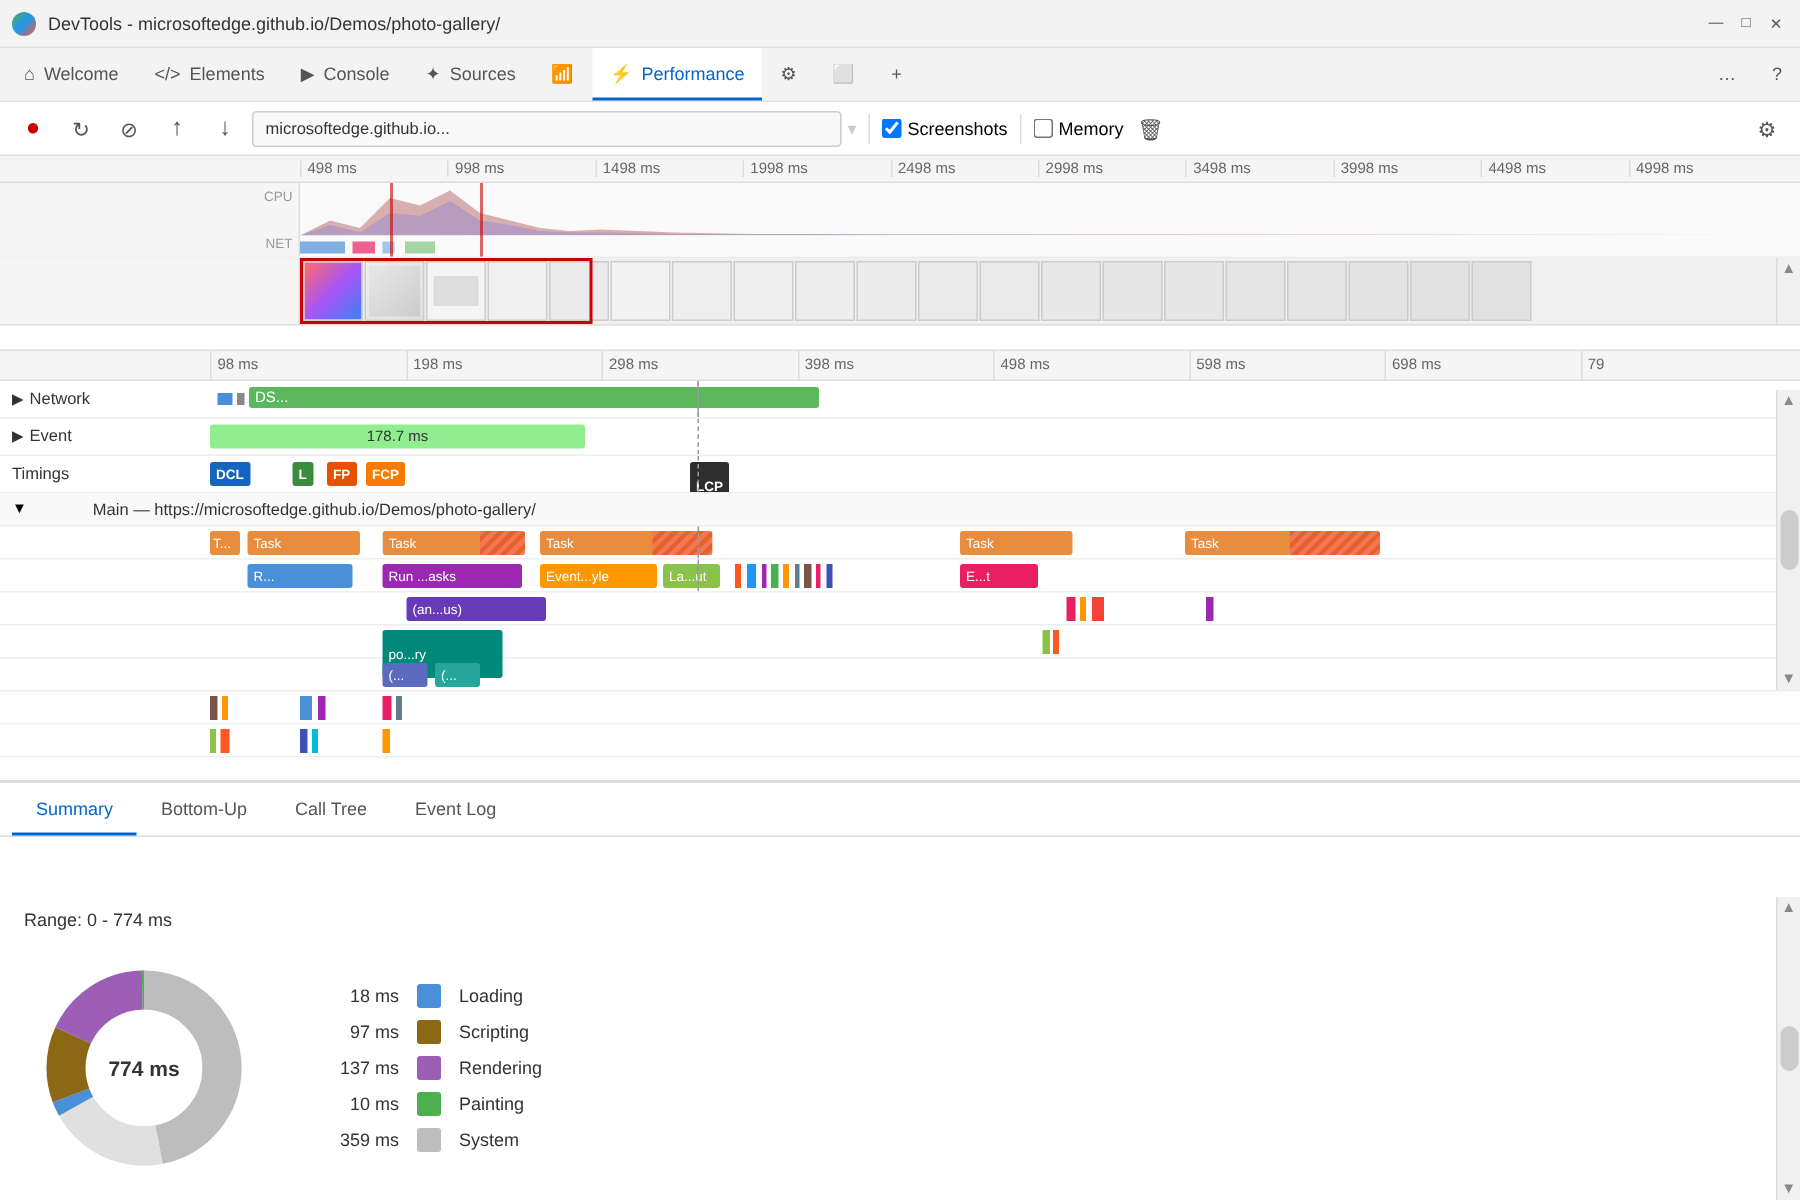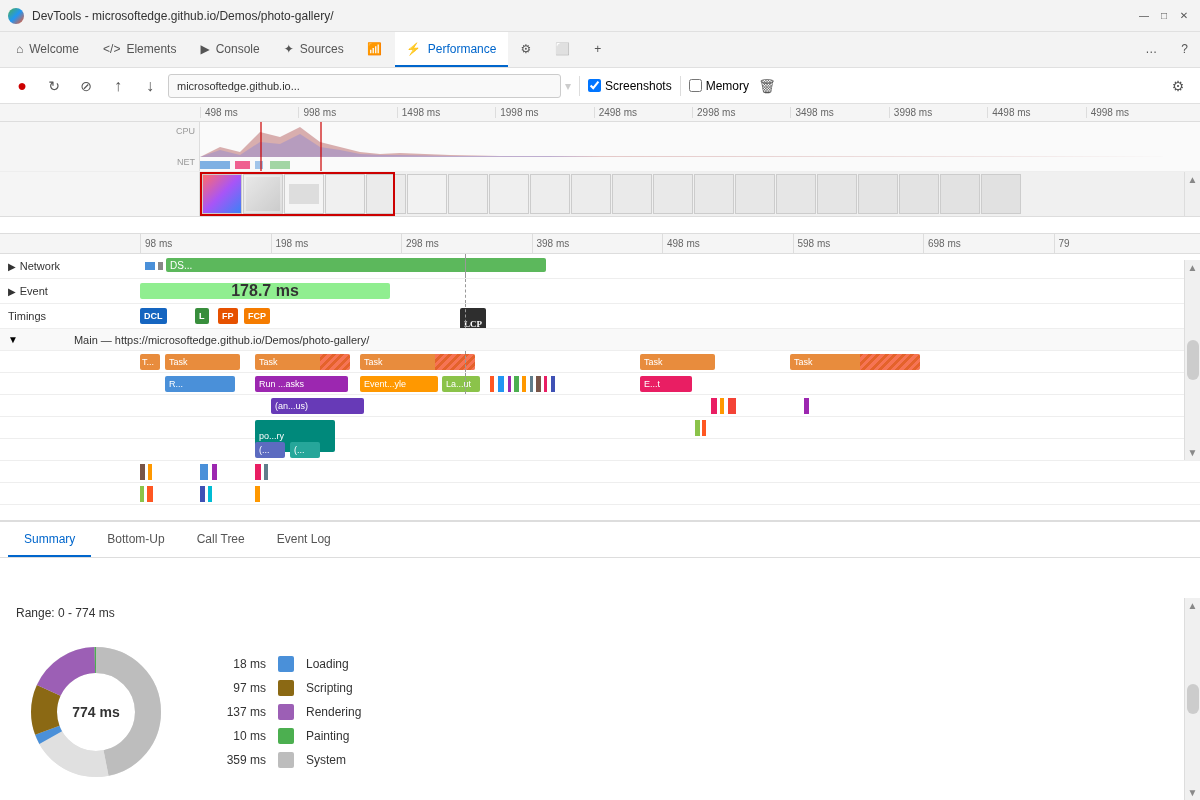--- a/index.html
+++ b/index.html
@@ -431,44 +431,44 @@
           <div style="position:absolute;left:325px;top:0;width:1px;height:100%;background:#999;border-left:1px dashed #999;"></div>
         </div>
       </div>
 
       <div class="track" style="height:25px;">
         <div class="track-label">
           <span class="chevron">▶</span>
           <span>Event</span>
         </div>
         <div class="track-content" style="position:relative;">
-          <div style="position:absolute;left:0;top:4px;width:250px;height:16px;background:#90EE90;border-radius:2px;display:flex;align-items:center;justify-content:center;font-size:16px;color:#333;font-weight:bold;">178.7 ms</div>
+          <div style="position:absolute;left:0;top:4px;width:250px;height:16px;background:#90EE90;border-radius:2px;display:flex;align-items:center;justify-content:center;font-size:10px;color:#333;">178.7 ms</div>
 
           <div style="position:absolute;left:325px;top:0;width:1px;height:100%;border-left:1px dashed #999;"></div>
         </div>
       </div>
 
       <div class="track" style="height:25px;">
         <div class="track-label">
           <span>Timings</span>
         </div>
         <div class="track-content" style="position:relative;">
           <div style="position:absolute;left:0;top:4px;padding:0 4px;height:16px;background:#1565C0;border-radius:2px;display:flex;align-items:center;font-size:9px;color:white;font-weight:bold;">DCL</div>
           <div style="position:absolute;left:55px;top:4px;padding:0 4px;height:16px;background:#388E3C;border-radius:2px;display:flex;align-items:center;font-size:9px;color:white;font-weight:bold;">L</div>
           <div style="position:absolute;left:78px;top:4px;padding:0 4px;height:16px;background:#E65100;border-radius:2px;display:flex;align-items:center;font-size:9px;color:white;font-weight:bold;">FP</div>
           <div style="position:absolute;left:104px;top:4px;padding:0 4px;height:16px;background:#F57C00;border-radius:2px;display:flex;align-items:center;font-size:9px;color:white;font-weight:bold;">FCP</div>
-          <div style="position:absolute;left:320px;top:4px;padding:16px 4px;height:16px;background:#2E2E2E;border-radius:2px;display:flex;align-items:center;font-size:9px;color:white;font-weight:bold;font-family:Liberation Serif, serif;">LCP</div>
+          <div style="position:absolute;left:320px;top:4px;padding:16px 4px;height:16px;background:#2E2E2E;border-radius:2px;display:flex;align-items:center;font-size:9px;color:white;font-weight:bold;">LCP</div>
 
           <div style="position:absolute;left:325px;top:0;width:1px;height:100%;border-left:1px dashed #999;"></div>
         </div>
       </div>
 
       <div style="height:22px;background:#f9f9f9;border-bottom:1px solid #eee;display:flex;align-items:center;padding-left:8px;">
         <span class="chevron">▼</span>
-        <span style="margin-left:12px;font-size:11px;color:#333;padding-left:44px;">Main — https://microsoftedge.github.io/Demos/photo-gallery/</span>
+        <span style="margin-left:0;font-size:11px;color:#333;padding-left:44px;">Main — https://microsoftedge.github.io/Demos/photo-gallery/</span>
       </div>
 
       <div style="height:22px;border-bottom:1px solid #eee;position:relative;">
         <div style="margin-left:140px;height:100%;position:relative;">
 
           <div style="position:absolute;left:0;top:3px;width:20px;height:16px;background:#e88c3d;border-radius:2px;display:flex;align-items:center;padding:0 2px;font-size:9px;color:white;overflow:hidden;">T...</div>
 
           <div style="position:absolute;left:25px;top:3px;width:75px;height:16px;background:#e88c3d;border-radius:2px;display:flex;align-items:center;padding:0 4px;font-size:9px;color:white;">Task</div>
 
           <div style="position:absolute;left:115px;top:3px;width:95px;height:16px;border-radius:2px;overflow:hidden;">

